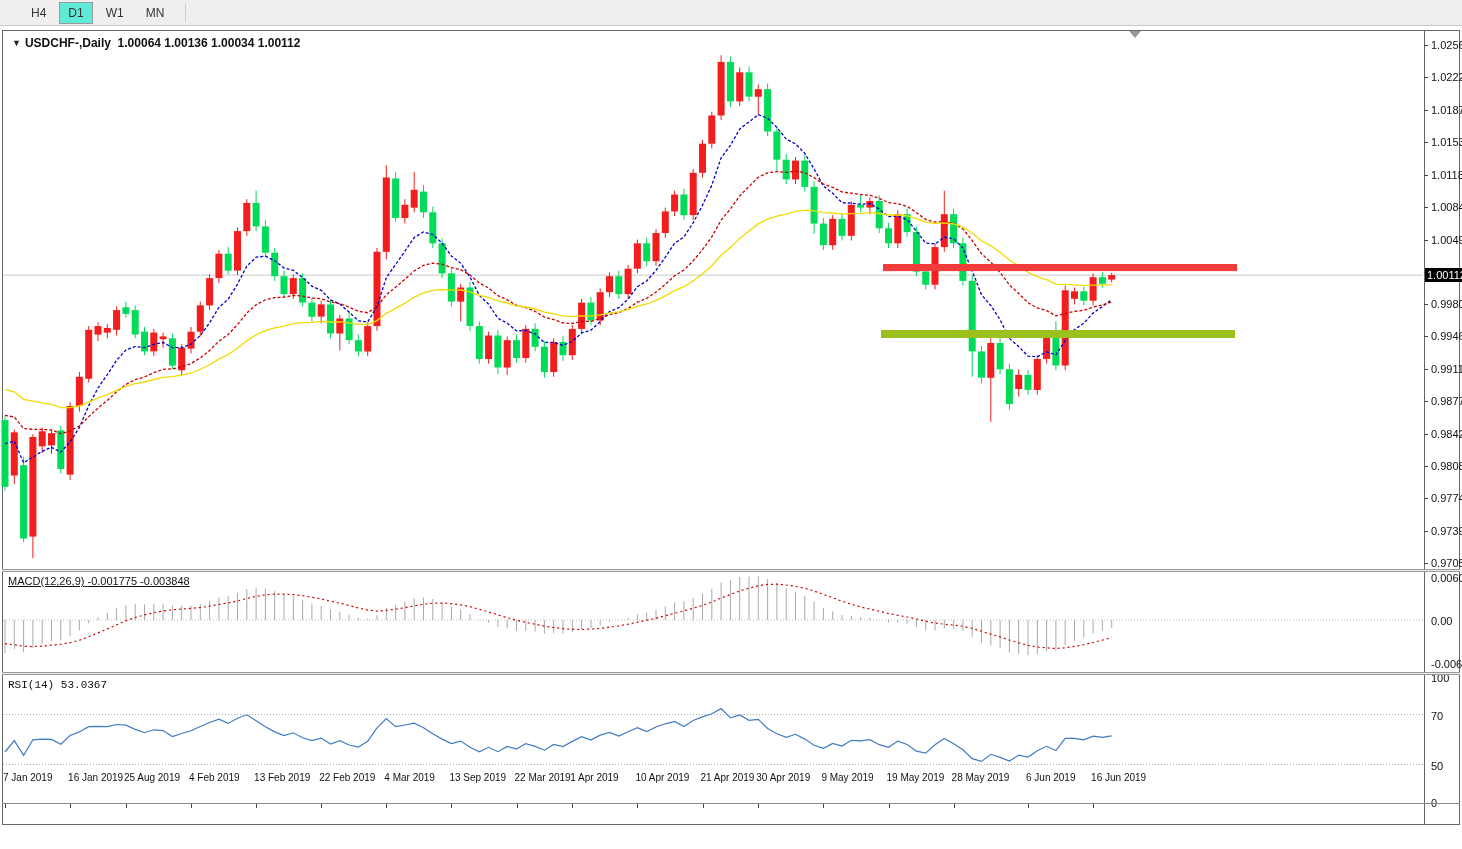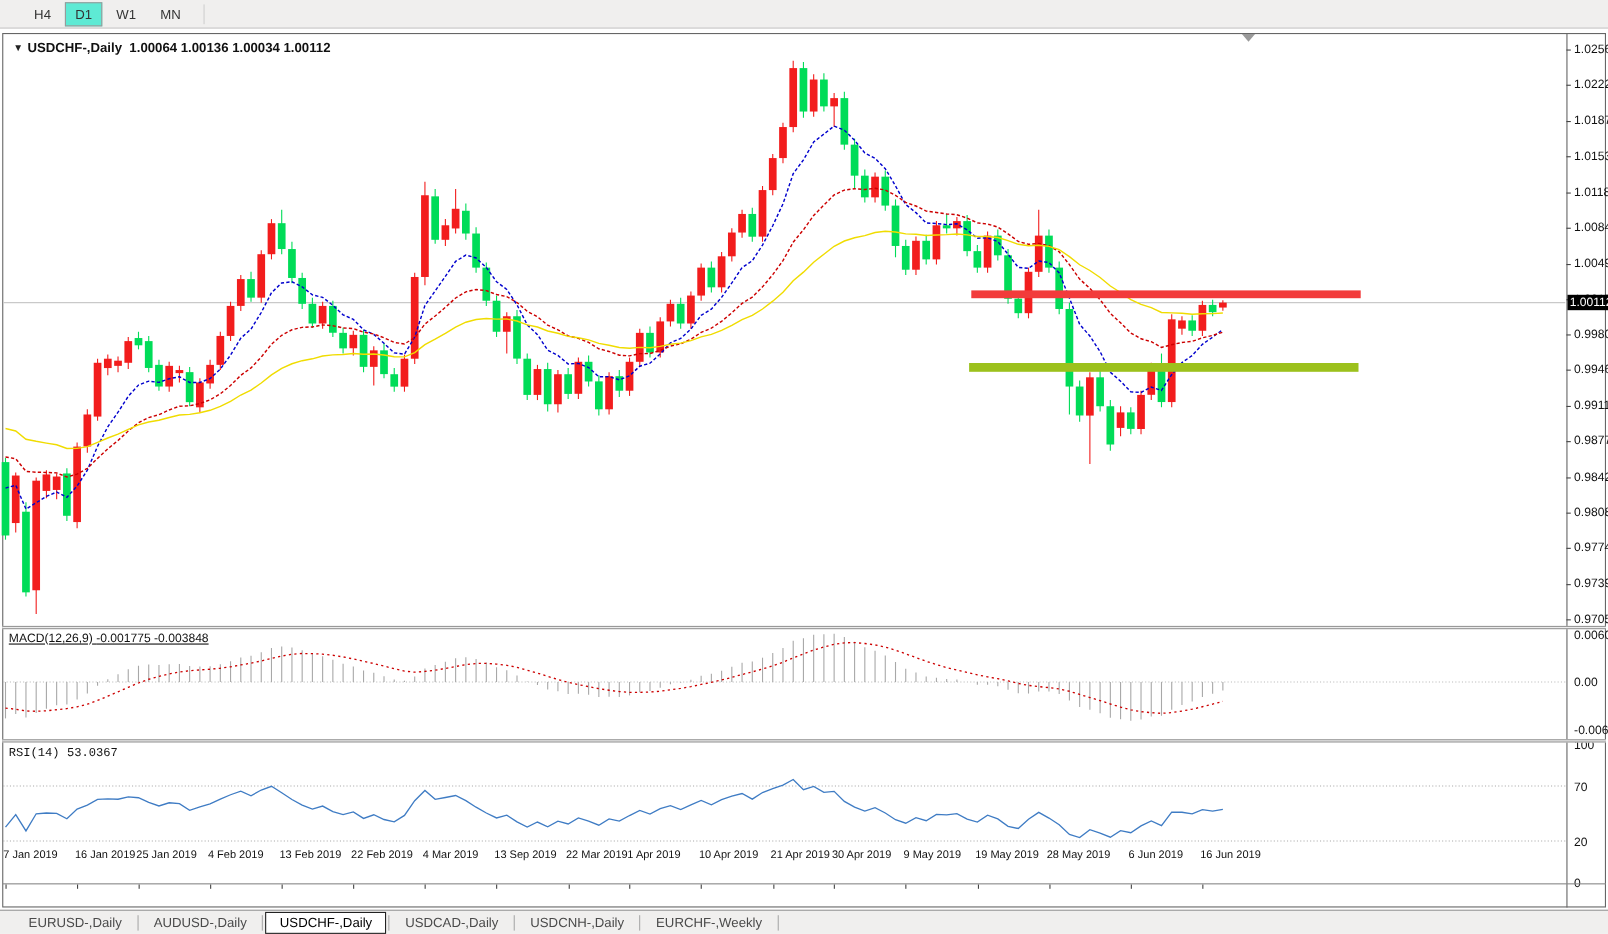--- a/index.html
+++ b/index.html
@@ -476,30 +476,30 @@
       <div class="plabel" style="top: 556.94px;">0.97050</div>
     </div>
   <div id="macd-axis">
       <div class="plabel" style="top: 572px;">0.006058</div>
       <div class="plabel" style="top: 615px;">0.00</div>
       <div class="plabel" style="top: 658.269px;">-0.006096</div>
     </div>
   <div id="rsi-axis">
       <div class="plabel" style="top: 672px;">100</div>
       <div class="plabel" style="top: 709.5px;">70</div>
-      <div class="plabel" style="top: 759.5px;">20</div>
+      <div class="plabel" style="top: 759.5px;">50</div>
       <div class="plabel" style="top: 797px;">0</div>
     </div>
   <div id="date-axis">
       <div class="dtick" style="left: 5px;"></div>
       <div class="dlabel" style="left: 3px;">7 Jan 2019</div>
       <div class="dtick" style="left: 70.1px;"></div>
       <div class="dlabel" style="left: 68.1px;">16 Jan 2019</div>
       <div class="dtick" style="left: 125.9px;"></div>
-      <div class="dlabel" style="left: 123.9px;">25 Jan 2019</div>
+      <div class="dlabel" style="left: 123.9px;">25 Aug 2019</div>
       <div class="dtick" style="left: 191px;"></div>
       <div class="dlabel" style="left: 189px;">4 Feb 2019</div>
       <div class="dtick" style="left: 256.1px;"></div>
       <div class="dlabel" style="left: 254.1px;">13 Feb 2019</div>
       <div class="dtick" style="left: 321.2px;"></div>
       <div class="dlabel" style="left: 319.2px;">22 Feb 2019</div>
       <div class="dtick" style="left: 386.3px;"></div>
       <div class="dlabel" style="left: 384.3px;">4 Mar 2019</div>
       <div class="dtick" style="left: 451.4px;"></div>
       <div class="dlabel" style="left: 449.4px;">13 Sep 2019</div>
@@ -525,27 +525,13 @@
       <div class="dlabel" style="left: 1091.1px;">16 Jun 2019</div>
     </div>
 
   <div id="price-tag" style="top: 268.112px;">1.00112</div>
   <div id="shift-marker"></div>
 
   <div class="splitter" id="split1"></div>
   <div class="splitter" id="split2"></div>
   <div id="date-split"></div>
 
-  <div id="tabbar">
-      <div class="tab">EURUSD-,Daily</div>
-      <div class="tab-sep"></div>
-      <div class="tab">AUDUSD-,Daily</div>
-      <div class="tab-sep"></div>
-      <div class="tab active">USDCHF-,Daily</div>
-      <div class="tab-sep"></div>
-      <div class="tab">USDCAD-,Daily</div>
-      <div class="tab-sep"></div>
-      <div class="tab">USDCNH-,Daily</div>
-      <div class="tab-sep"></div>
-      <div class="tab">EURCHF-,Weekly</div>
-      <div class="tab-sep"></div>
-    </div>
 </div>
 
 </body></html>

